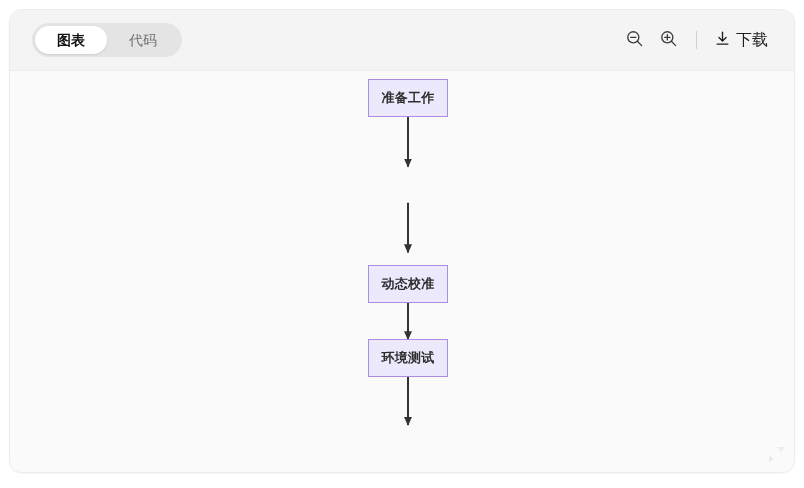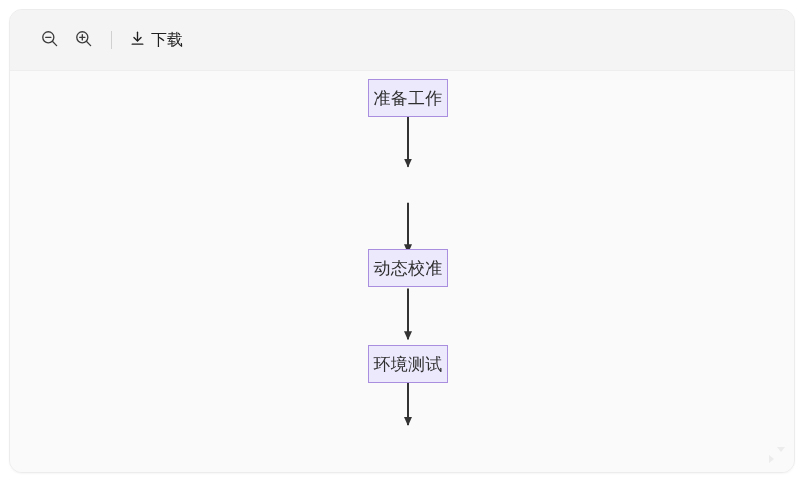--- a/index.html
+++ b/index.html
@@ -124,24 +124,25 @@
   .node {
     position: absolute;
     box-sizing: border-box;
     width: 80px;
     height: 38px;
     background: #ece9fd;
     border: 1px solid #a98ee0;
     display: flex;
     align-items: center;
     justify-content: center;
-    font-size: 17px;
+    font-size: 13px;
     color: #2f2f2f;
     white-space: nowrap;
     letter-spacing: 0.2px;
+    font-weight: bold;
   }
   .edge-layer {
     position: absolute;
     left: 0;
     top: 0;
     width: 100%;
     height: 100%;
     pointer-events: none;
   }
 
@@ -155,20 +156,28 @@
     opacity: 0.55;
   }
 </style>
 </head>
 <body>
 
 <div class="card">
 
   <div class="card-header">
 
+    <div class="tab-switch">
+      <div class="tab active">
+        <span>图表</span>
+      </div>
+      <div class="tab">
+        <span>代码</span>
+      </div>
+    </div>
 
     <div class="toolbar">
 
       <div class="tool-btn">
         <span>
           <svg width="19" height="19" viewBox="0 0 24 24" fill="none" stroke="#3c3c3c" stroke-width="1.7" stroke-linecap="round">
             <circle cx="10.5" cy="10.5" r="7"></circle>
             <line x1="15.6" y1="15.6" x2="21" y2="21"></line>
             <line x1="7.2" y1="10.5" x2="13.8" y2="10.5"></line>
           </svg>
@@ -215,24 +224,24 @@
           <line x1="398" y1="45" x2="398" y2="96"></line>
           <line x1="398" y1="132" x2="398" y2="182"></line>
           <line x1="398" y1="218" x2="398" y2="269"></line>
           <line x1="398" y1="305" x2="398" y2="355"></line>
         </g>
       </svg>
 
       <div class="node" style="left:358px; top:8px;">
         <span>准备工作</span>
       </div>
-      <div class="node" style="left:358px; top:178px;">
+      <div class="node" style="left:358px; top:194px;">
         <span>动态校准</span>
       </div>
-      <div class="node" style="left:358px; top:268px;margin-top:6px;">
+      <div class="node" style="left:358px; top:268px;">
         <span>环境测试</span>
       </div>
 
     </div>
 
     <div class="resize-handle">
       <svg width="26" height="26" viewBox="0 0 26 26" fill="#e0e0e0">
         <path d="M13 5 L21 5 L17 10 z"></path>
         <path d="M5 13 L5 21 L10 17 z"></path>
       </svg>

